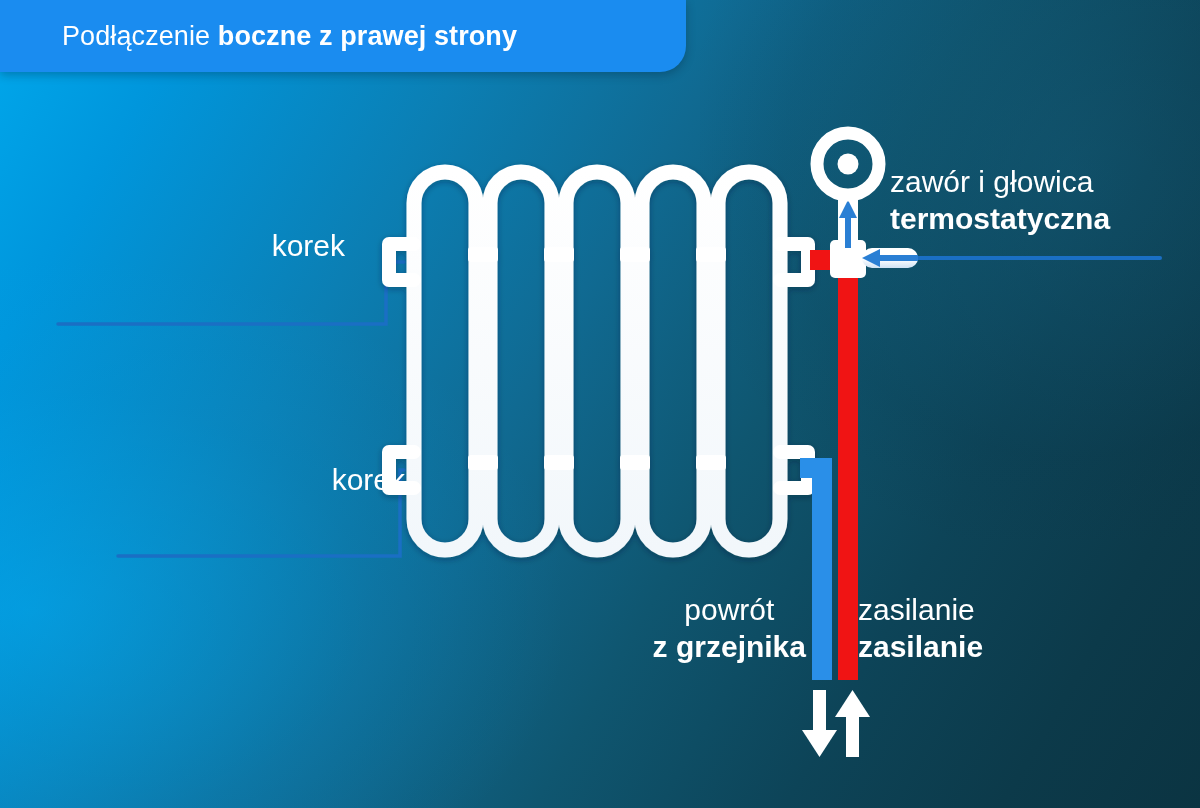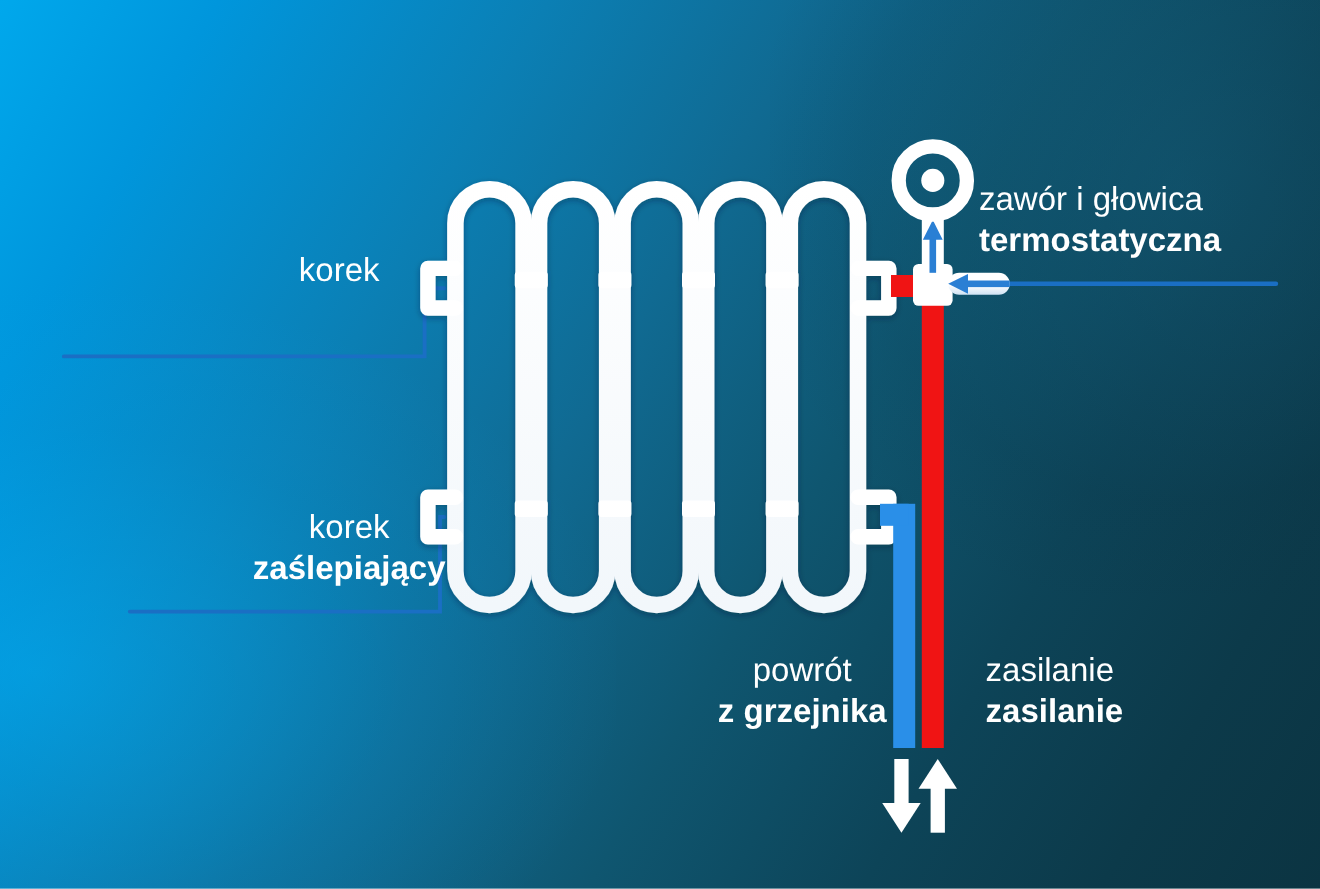--- a/index.html
+++ b/index.html
@@ -74,27 +74,32 @@
   }
   .lbl .thin { font-weight: 400; font-size: 30px; display: block; }
   .lbl .bold { font-weight: 700; font-size: 30px; display: block; }
   .ra { text-align: center; }
   .la { text-align: left; }
 
   #label-bleed  { right: 855px; top: 228px; }
   #label-blank  { right: 795px; top: 462px; }
   #label-valve  { left: 890px; top: 164px; }
   #label-return { right: 394px; top: 592px; }
-  #label-supply { left: 896px; top: 592px; }
+  #label-supply { left: 858px; top: 592px; }
 </style>
 </head>
 <body>
 
 <div id="stage">
 
+  <div class="banner">
+    <div class="banner-text">
+      <span>Podłączenie </span><b>boczne z prawej strony</b>
+    </div>
+  </div>
 
   <svg id="art" viewBox="0 0 1200 808">
     <defs>
       <linearGradient id="whiteGrad" x1="0" y1="0" x2="0" y2="1">
         <stop offset="0%" stop-color="#ffffff"></stop>
         <stop offset="100%" stop-color="#f2f7fb"></stop>
       </linearGradient>
       <linearGradient id="pillGrad" x1="0" y1="0" x2="0" y2="1">
         <stop offset="0%" stop-color="#ffffff"></stop>
         <stop offset="55%" stop-color="#ffffff"></stop>
@@ -194,21 +199,20 @@
       </g>
     </g>
   </svg>
 
   <div class="lbl ra" id="label-bleed">
     <span class="thin">korek</span>
   </div>
 
   <div class="lbl ra" id="label-blank">
     <span class="thin">korek</span>
-    <span class="bold">zaślepiający</span>
   </div>
 
   <div class="lbl ra" id="label-return">
     <span class="thin">powrót</span>
     <span class="bold">z grzejnika</span>
   </div>
 
   <div class="lbl la" id="label-valve">
     <span class="thin">zawór i głowica</span>
     <span class="bold">termostatyczna</span>

